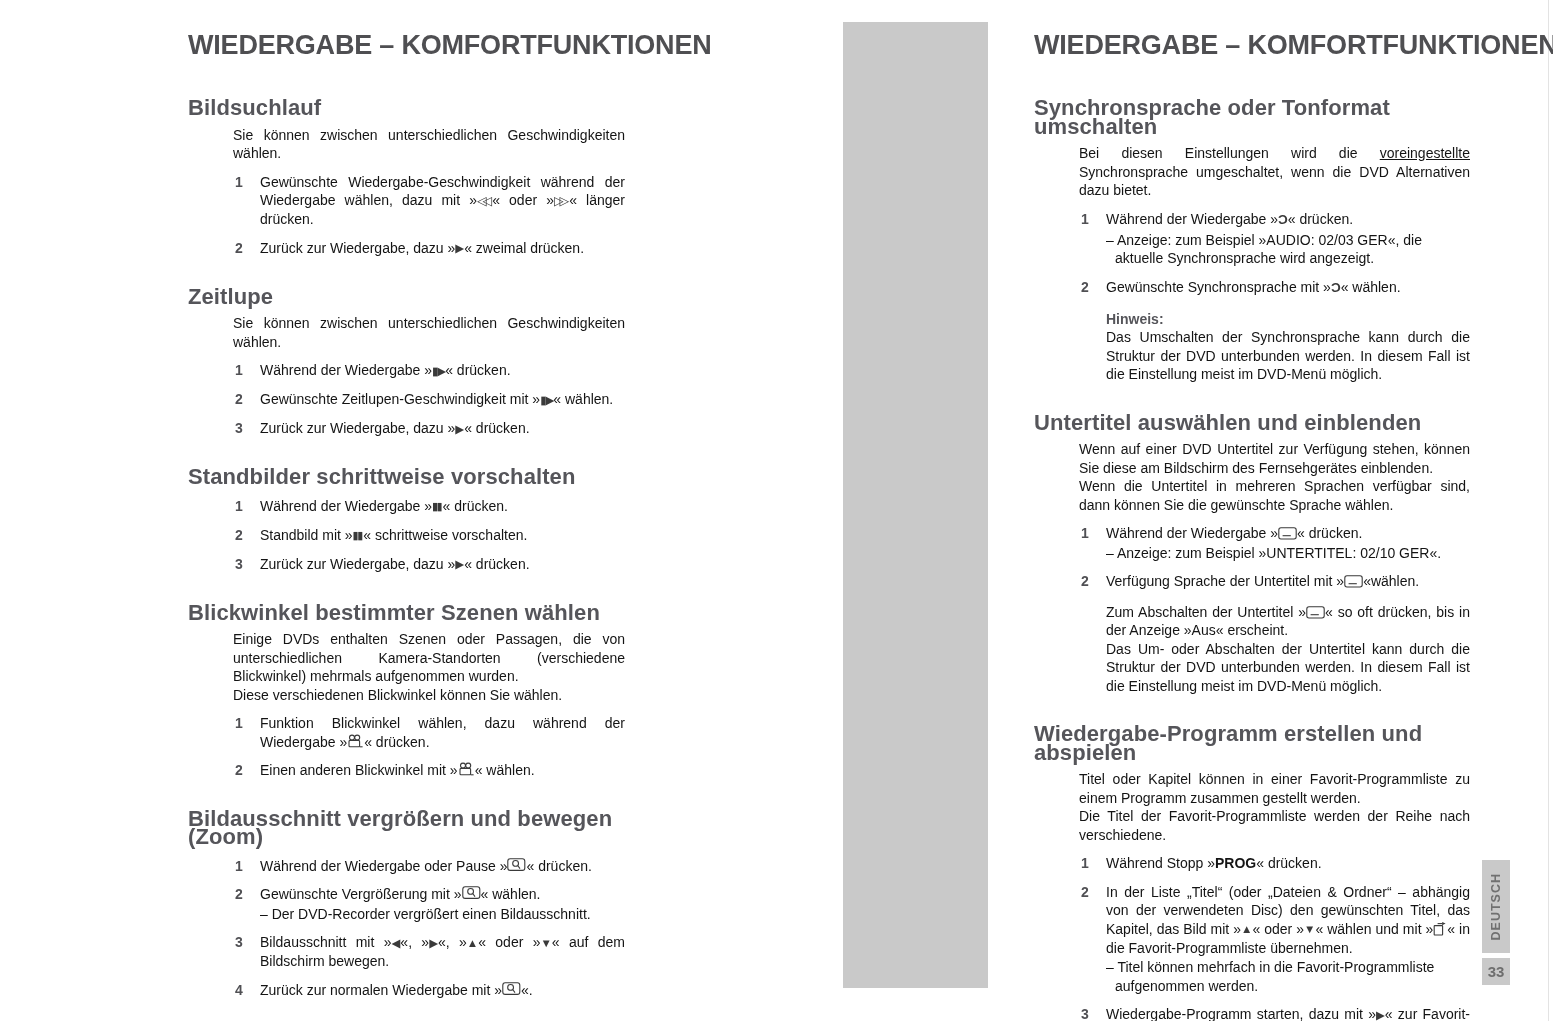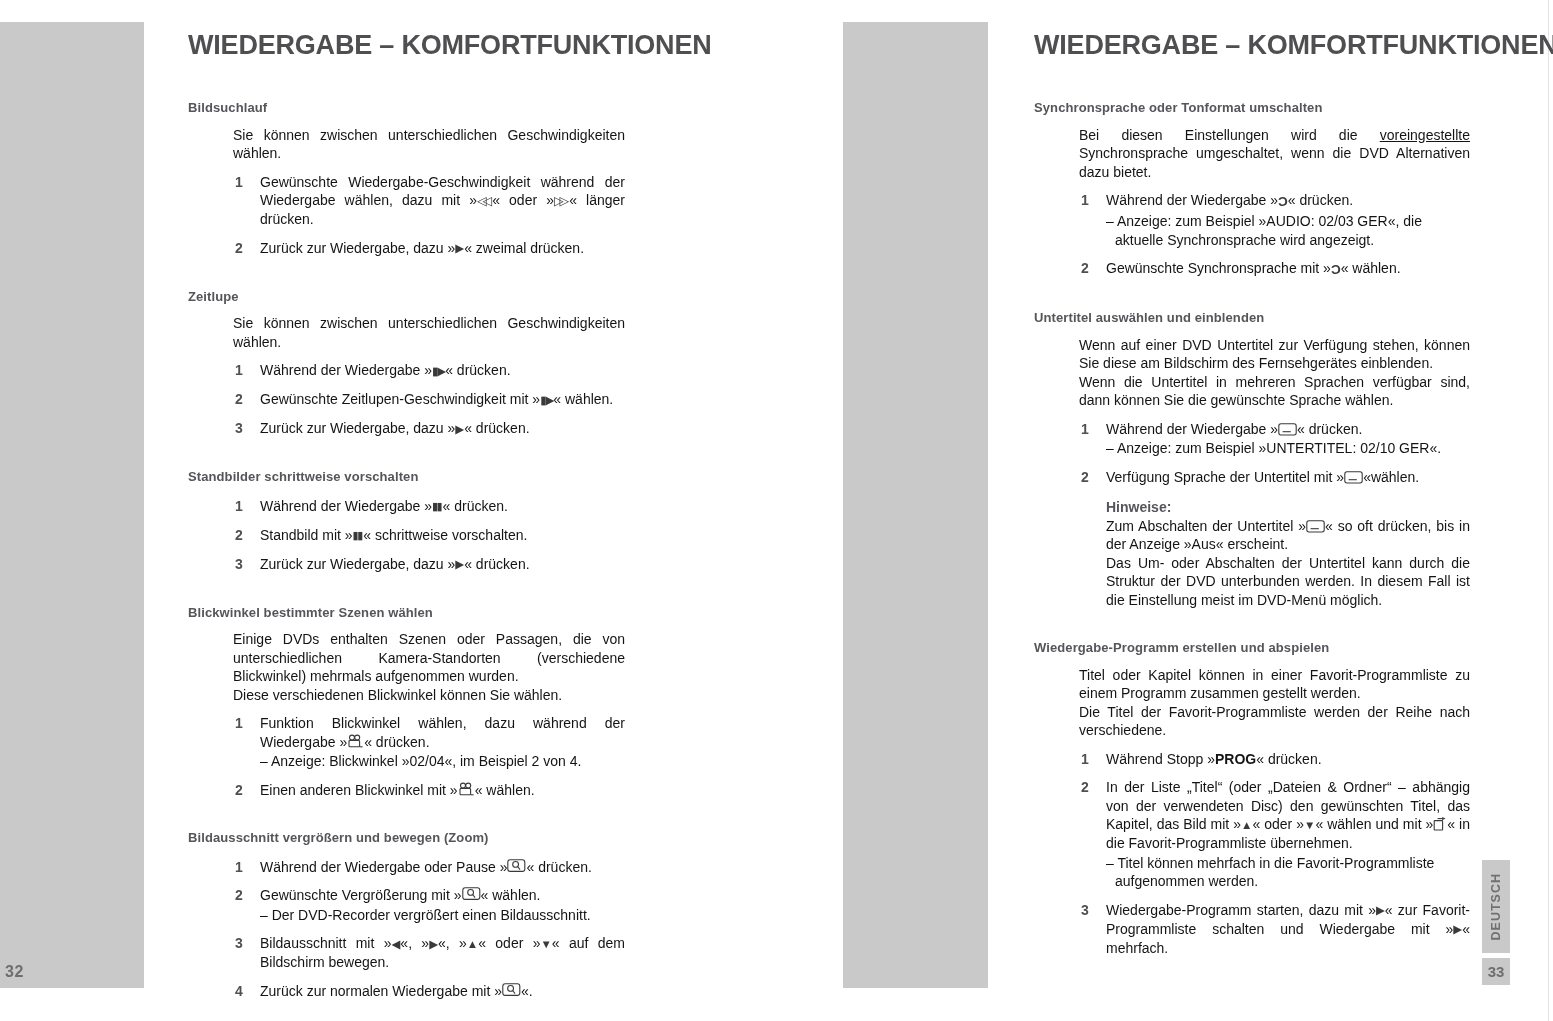--- a/index.html
+++ b/index.html
@@ -50,21 +50,21 @@
   .page-right-col { left: 1034px; width: 436px; }
 
   .h1 {
     font-size: 27px; line-height: 30px; font-weight: bold;
     color: #4f4f52; letter-spacing: -0.2px; white-space: nowrap;
     margin: 0 0 39px 0;
   }
 
   .section { margin-bottom: 30px; font-size: 14px; line-height: 18.5px; }
   .section-heading {
-    font-size: 13px; font-weight: bold; color: #55555a;
+    font-size: 22px; font-weight: bold; color: #55555a;
     margin: 0 0 8px 0; letter-spacing: 0.1px;
   }
   .para { margin: 0 0 0 45px; text-align: justify; }
   .step { display: flex; margin-top: 10px; padding-left: 47px; }
   .step-num { flex: 0 0 25px; font-weight: bold; color: #505054; }
   .step-body { flex: 1; min-width: 0; }
   .step-text { text-align: justify; }
   .sub { margin-top: 1px; padding-left: 9px; text-indent: -9px; }
   .note { margin: 12px 0 0 72px; }
   .note-title { font-weight: bold; color: #55555a; }
@@ -80,23 +80,20 @@
   .icon-fast  { letter-spacing: -4px; padding-right: 4px; font-size: 12.5px; }
   .icon-bars  { letter-spacing: -1.5px; padding-right: 1.5px; font-size: 11px; }
   .icon-slow  { letter-spacing: -1px; font-size: 11.5px; }
   .icon-ear   { font-size: 13.5px; font-weight: bold; vertical-align: -0.5px; }
 </style>
 </head>
 <body>
 
 <div class="canvas">
 
-  <div class="sidebar-left">
-    <div class="page-num-left">32</div>
-  </div>
 
   <div class="sidebar-middle"></div>
 
   <div class="deutsch-tab">
     <span>DEUTSCH</span>
   </div>
 
   <div class="page-num-right">33</div>
 
   <div class="right-edge-line"></div>
@@ -169,21 +166,20 @@
           <div class="para"><span>Diese verschiedenen Blickwinkel können Sie wählen.</span></div>
           <div class="step">
             <div class="step-num">1</div>
             <div class="step-body">
               <div class="step-text"><span>Funktion Blickwinkel wählen, dazu während der Wiedergabe »</span><span class="icon"><svg width="17" height="15" viewBox="0 0 17 15" fill="none" stroke="#3a3a3a" stroke-width="1.1">
                     <circle cx="5" cy="3.6" r="2.5"></circle>
                     <circle cx="10.2" cy="3.6" r="2.5"></circle>
                     <rect x="2" y="6.4" width="10.6" height="6.4" rx="1"></rect>
                     <line x1="12.6" y1="12.8" x2="15.6" y2="12.8"></line>
                   </svg></span><span>« drücken.</span></div>
-              <div class="sub"><span>– Anzeige: Blickwinkel »02/04«, im Beispiel 2 von 4.</span></div>
             </div>
           </div>
           <div class="step">
             <div class="step-num">2</div>
             <div class="step-body">
               <div class="step-text"><span>Einen anderen Blickwinkel mit »</span><span class="icon"><svg width="17" height="15" viewBox="0 0 17 15" fill="none" stroke="#3a3a3a" stroke-width="1.1">
                     <circle cx="5" cy="3.6" r="2.5"></circle>
                     <circle cx="10.2" cy="3.6" r="2.5"></circle>
                     <rect x="2" y="6.4" width="10.6" height="6.4" rx="1"></rect>
                     <line x1="12.6" y1="12.8" x2="15.6" y2="12.8"></line>
@@ -246,20 +242,24 @@
               <div class="step-text"><span>Während der Wiedergabe »</span><span class="icon icon-glyph icon-ear">Ɔ</span><span>« drücken.</span></div>
               <div class="sub"><span>– Anzeige: zum Beispiel »AUDIO: 02/03 GER«, die aktuelle Synchronsprache wird angezeigt.</span></div>
             </div>
           </div>
           <div class="step">
             <div class="step-num">2</div>
             <div class="step-body">
               <div class="step-text"><span>Gewünschte Synchronsprache mit »</span><span class="icon icon-glyph icon-ear">Ɔ</span><span>« wählen.</span></div>
             </div>
           </div>
+          <div class="note">
+            <div class="note-title">Hinweis:</div>
+            <div class="note-line"><span>Das Umschalten der Synchronsprache kann durch die Struktur der DVD unterbunden werden. In diesem Fall ist die Einstellung meist im DVD-Menü möglich.</span></div>
+          </div>
         </div>
         <div class="section">
           <div class="section-heading">Untertitel auswählen und einblenden</div>
           <div class="para"><span>Wenn auf einer DVD Untertitel zur Verfügung stehen, können Sie diese am Bildschirm des Fernsehgerätes einblenden.</span></div>
           <div class="para"><span>Wenn die Untertitel in mehreren Sprachen verfügbar sind, dann können Sie die gewünschte Sprache wählen.</span></div>
           <div class="step">
             <div class="step-num">1</div>
             <div class="step-body">
               <div class="step-text"><span>Während der Wiedergabe »</span><span class="icon"><svg width="19" height="13" viewBox="0 0 19 13" fill="none" stroke="#3a3a3a" stroke-width="1.1">
                     <rect x="0.8" y="0.8" width="17.4" height="11.2" rx="2.2"></rect>
@@ -271,21 +271,20 @@
           <div class="step">
             <div class="step-num">2</div>
             <div class="step-body">
               <div class="step-text"><span>Verfügung Sprache der Untertitel mit »</span><span class="icon"><svg width="19" height="13" viewBox="0 0 19 13" fill="none" stroke="#3a3a3a" stroke-width="1.1">
                     <rect x="0.8" y="0.8" width="17.4" height="11.2" rx="2.2"></rect>
                     <line x1="4.6" y1="8.7" x2="12.8" y2="8.7"></line>
                   </svg></span><span>«wählen.</span></div>
             </div>
           </div>
           <div class="note">
-            <div class="note-title">Hinweise:</div>
             <div class="note-line"><span>Zum Abschalten der Untertitel »</span><span class="icon"><svg width="19" height="13" viewBox="0 0 19 13" fill="none" stroke="#3a3a3a" stroke-width="1.1">
                   <rect x="0.8" y="0.8" width="17.4" height="11.2" rx="2.2"></rect>
                   <line x1="4.6" y1="8.7" x2="12.8" y2="8.7"></line>
                 </svg></span><span>« so oft drücken, bis in der Anzeige »Aus« erscheint.</span></div>
             <div class="note-line"><span>Das Um- oder Abschalten der Untertitel kann durch die Struktur der DVD unterbunden werden. In diesem Fall ist die Einstellung meist im DVD-Menü möglich.</span></div>
           </div>
         </div>
         <div class="section">
           <div class="section-heading">Wiedergabe-Programm erstellen und abspielen</div>
           <div class="para"><span>Titel oder Kapitel können in einer Favorit-Programmliste zu einem Programm zusammen gestellt werden.</span></div>

